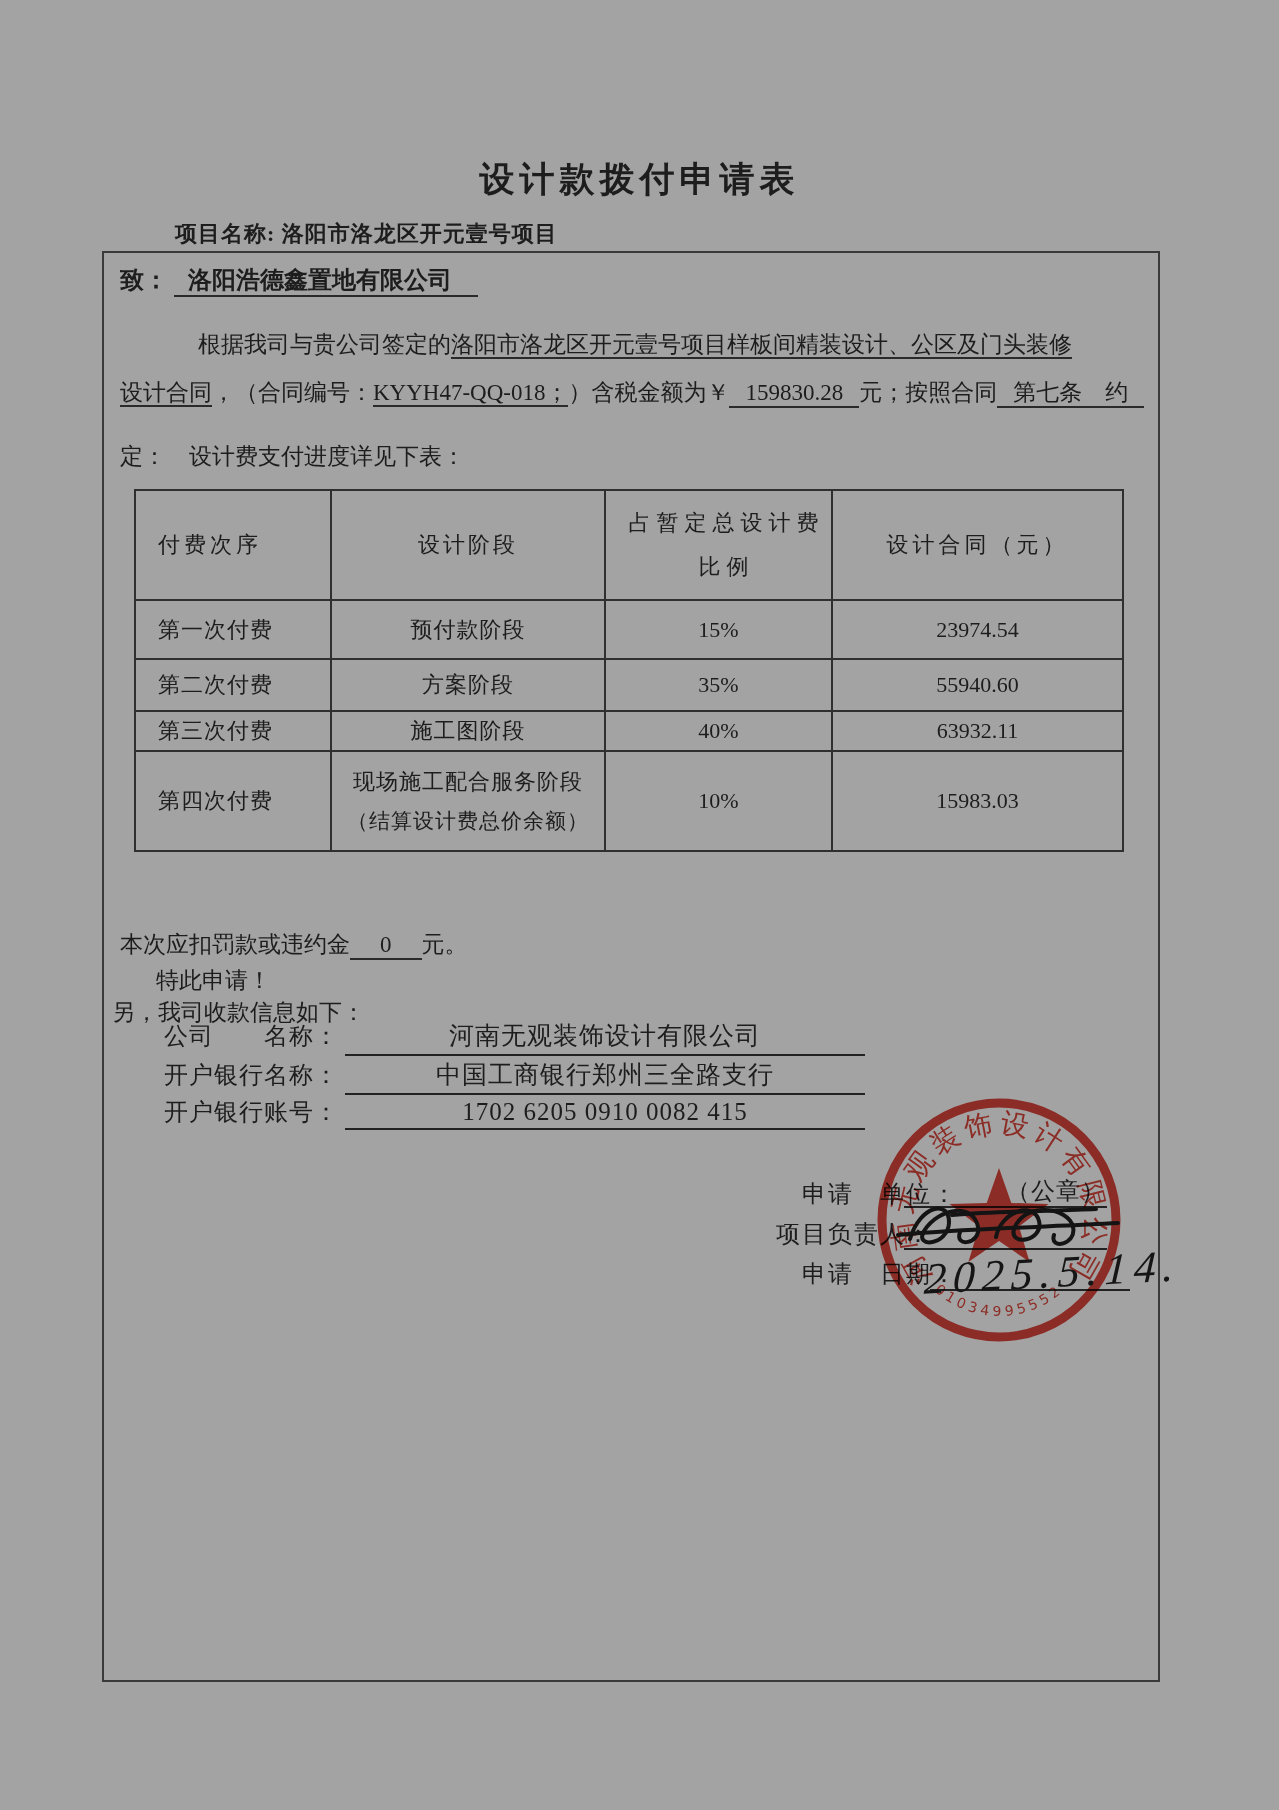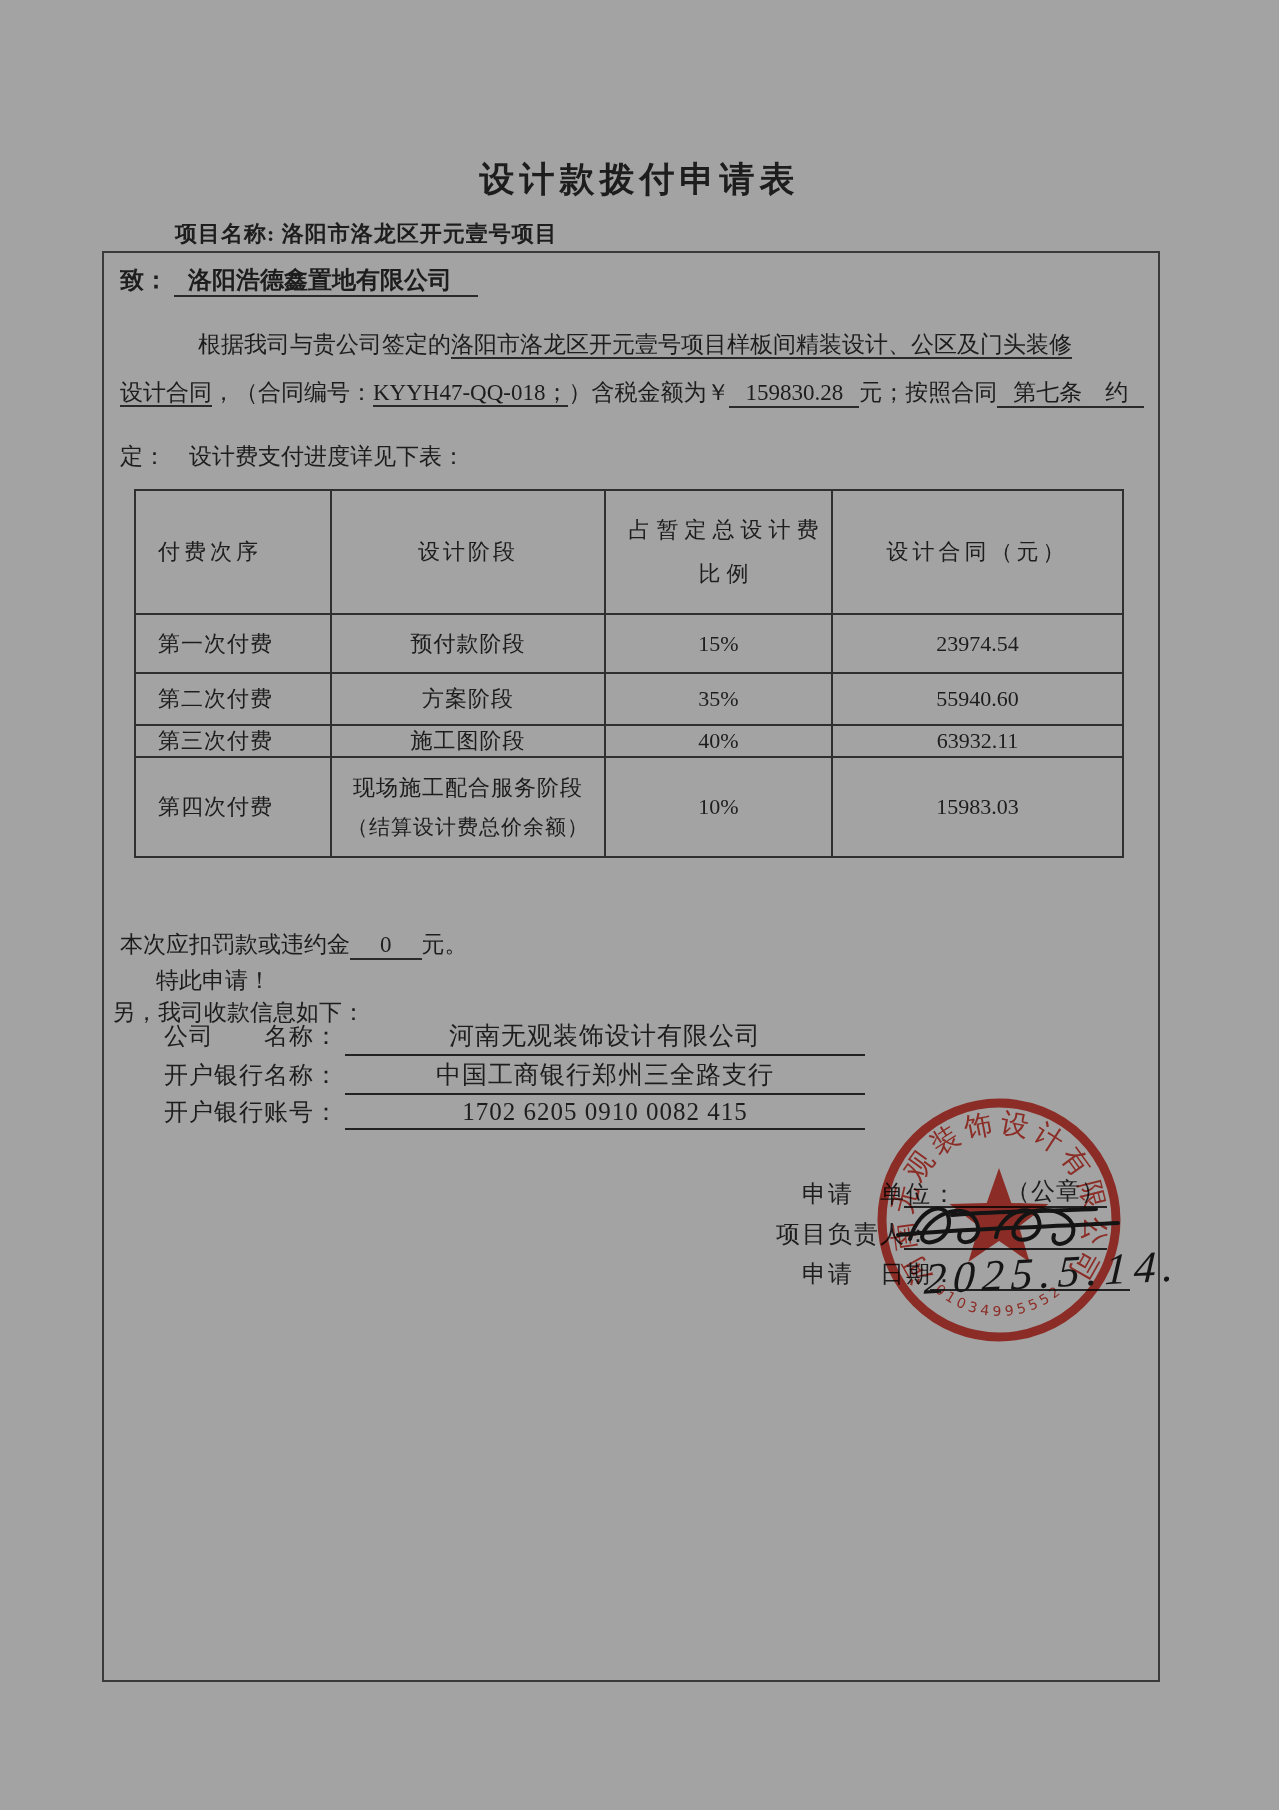--- a/index.html
+++ b/index.html
@@ -106,39 +106,39 @@
     </div>
 
     <table class="pay-table">
       <colgroup>
         <col style="width:196px">
           <col style="width:274px">
           <col style="width:227px">
           <col style="width:291px">
       </colgroup>
       <tbody>
-          <tr style="height:124px">
+          <tr style="height:110px">
         <th class="h-seq">付费次序</th>
         <th class="h-stage">设计阶段</th>
         <th class="h-ratio">占暂定总设计费比例</th>
         <th class="h-amt">设计合同（元）</th>
       </tr>
       <tr style="height:59px">
         <td class="c-seq">第一次付费</td>
         <td class="c-stage">预付款阶段</td>
         <td class="c-ratio">15%</td>
         <td class="c-amt">23974.54</td>
       </tr>
       <tr style="height:52px">
         <td class="c-seq">第二次付费</td>
         <td class="c-stage">方案阶段</td>
         <td class="c-ratio">35%</td>
         <td class="c-amt">55940.60</td>
       </tr>
-      <tr style="height:32px">
+      <tr style="height:40px">
         <td class="c-seq">第三次付费</td>
         <td class="c-stage">施工图阶段</td>
         <td class="c-ratio">40%</td>
         <td class="c-amt">63932.11</td>
       </tr>
       <tr style="height:100px">
         <td class="c-seq">第四次付费</td>
         <td class="c-stage">
           <div>现场施工配合服务阶段</div>
           <div class="stage-note">（结算设计费总价余额）</div>

